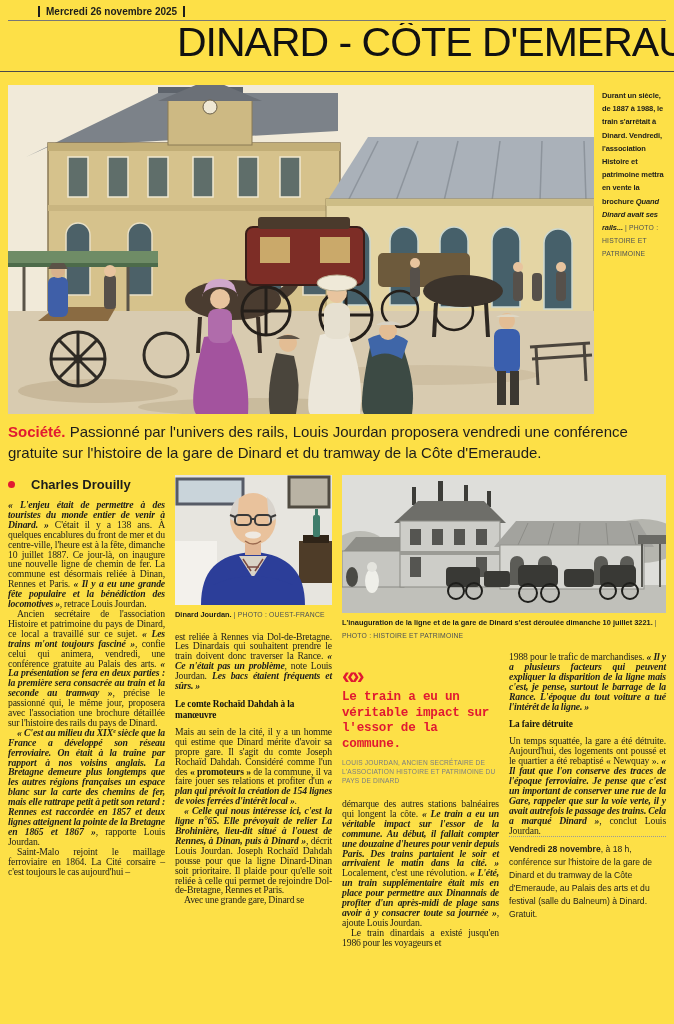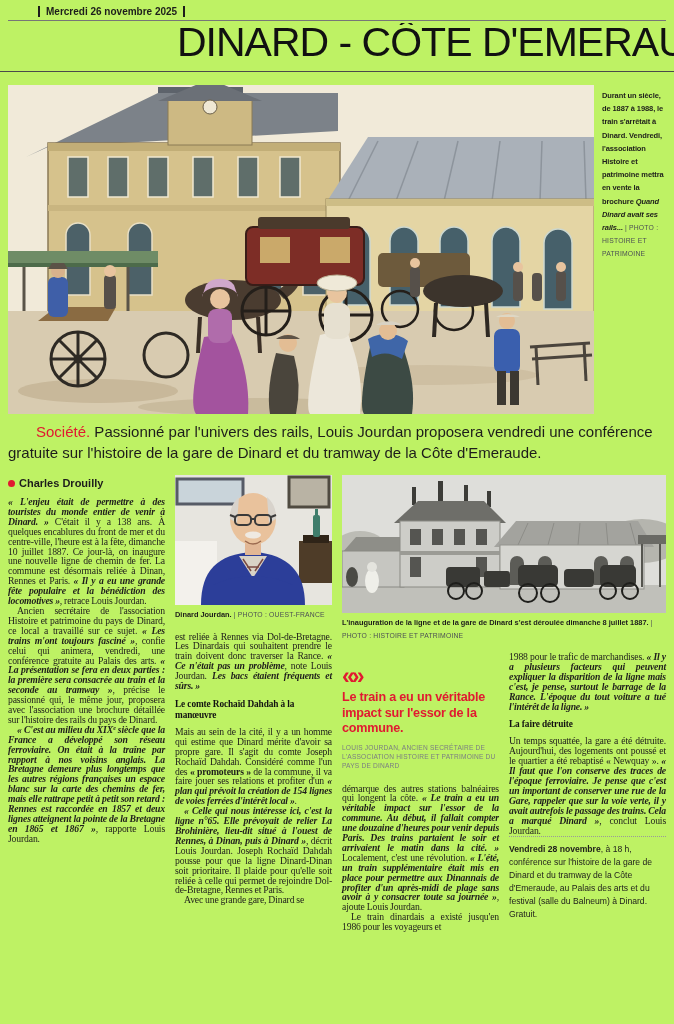--- a/index.html
+++ b/index.html
@@ -1,19 +1,19 @@
 <!DOCTYPE html>
 <html lang="fr"><head>
 <meta charset="utf-8">
 <style>
   html,body{margin:0;padding:0;background:#ffffff;}
   body{width:674px;height:1024px;overflow:hidden;position:relative;
        font-family:"Liberation Serif",serif;color:#1d1d1b;
        -webkit-font-smoothing:antialiased;}
-  .page{width:674px;height:1024px;overflow:hidden;position:relative;background:#bef264;}
+  .page{width:674px;height:1024px;overflow:hidden;position:relative;background:#fde047;}
 
   
   .topbar{margin:6px 8px 0 8px;padding:0 0 3px 30px;border-bottom:1px solid #777;
           font-family:"Liberation Sans",sans-serif;font-size:10px;font-weight:bold;
           color:#1d1d1b;display:flex;align-items:center;gap:6px;}
   .vbar{display:inline-block;width:2px;height:11px;background:#1d1d1b;}
 
   
   .masthead{height:46px;overflow:hidden;white-space:nowrap;position:relative;margin-top:2px;}
   .masthead span{position:absolute;left:177px;top:-4px;
@@ -29,30 +29,30 @@
                 font-size:7.5px;line-height:13.2px;font-weight:bold;color:#1d1d1b;
                 padding-top:4px;letter-spacing:-0.1px;}
   .lead-caption .ital{font-style:italic;}
   .credit{font-weight:normal;font-size:6.8px;color:#4c5054;letter-spacing:0.2px;}
 
   
   .headline{margin:9px 8px 0 8px;font-size:37px;line-height:40px;font-weight:bold;
             letter-spacing:-0.8px;color:#111;}
   .standfirst{margin:7px 8px 0 8px;font-family:"Liberation Sans",sans-serif;
               font-size:15px;line-height:21px;color:#1d1d1b;}
-  .kicker{color:#e11931;font-weight:normal;margin-left:28px;}
+  .kicker{color:#e11931;font-weight:bold;}
 
   
   .article-grid{display:flex;gap:10px;padding:12px 8px 0 8px;align-items:flex-start;}
   .colw{width:157px;flex:none;}
   .rightwrap{width:324px;flex:none;}
   .two-cols{display:flex;gap:10px;}
 
-  .byline{font-family:"Liberation Sans",sans-serif;font-size:11px;font-weight:bold;
-          color:#1d1d1b;display:flex;align-items:center;gap:4px;margin:2px 0 8px 0;}
+  .byline{font-family:"Liberation Sans",sans-serif;font-size:13px;font-weight:bold;
+          color:#1d1d1b;display:flex;align-items:center;gap:16px;margin:2px 0 8px 0;}
   .reddot{width:7px;height:7px;border-radius:50%;background:#e11931;flex:none;}
 
   .para,.note{font-size:9.7px;line-height:9.9px;text-align:justify;margin:0;
         letter-spacing:-0.15px;word-spacing:-0.3px;hyphens:auto;-webkit-hyphens:auto;}
   .para{text-indent:9px;}
   .para.first{text-indent:0;}
   .seg-q{font-weight:bold;font-style:italic;}
   .seg-i{}
   .seg-b{font-weight:bold;}
   .col-subhead{font-family:Liberation Serif, serif;font-size:9.3px;line-height:11px;
@@ -65,21 +65,21 @@
   .photo-block{margin-bottom:4px;}
   .photo-block svg{display:block;}
   .photo-caption{font-family:"Liberation Sans",sans-serif;font-size:7.4px;line-height:12.5px;
                  font-weight:bold;color:#1d1d1b;margin:3px 0 10px 0;}
   .inaug-caption{margin:4px 0 10px 0;}
 
   
   .pullquote{margin:14px 0 12px 0;}
   .pq-icon{font-family:"Liberation Sans",sans-serif;font-size:23px;font-weight:bold;
            color:#e11931;letter-spacing:-3px;line-height:20px;}
-  .pq-text{font-family:Liberation Sans, sans-serif;font-size:12.6px;line-height:15.5px;
+  .pq-text{font-family:Liberation Mono, monospace;font-size:12.6px;line-height:15.5px;
            font-weight:bold;color:#e11931;margin:4px 0 6px 0;letter-spacing:-0.2px;}
   .pq-attr{font-family:"Liberation Sans",sans-serif;font-size:6.6px;line-height:9px;
            color:#7a7e82;text-transform:uppercase;letter-spacing:0.2px;margin-bottom:14px;}
 </style>
 </head>
 <body>
 
 <div class="page">
 
   <div class="topbar">
@@ -253,20 +253,21 @@
 
     <div class="colw">
       <div class="byline">
         <span class="reddot"></span>
         <span>Charles Drouilly</span>
       </div>
       <div>
           <p class="para first"><span class="seg-q">« L'enjeu était de permettre à des touristes du monde entier de venir à Dinard. »</span><span> C'était il y a 138 ans. À quelques encablures du front de mer et du centre-ville, l'heure est à la fête, dimanche 10 juillet 1887. Ce jour-là, on inaugure une nouvelle ligne de chemin de fer. La commune est désormais reliée à Dinan, Rennes et Paris. </span><span class="seg-q">« Il y a eu une grande fête populaire et la bénédiction des locomotives »</span><span>, retrace Louis Jourdan.</span></p>
           <p class="para"><span>Ancien secrétaire de l'association Histoire et patrimoine du pays de Dinard, ce local a travaillé sur ce sujet. </span><span class="seg-q">« Les trains m'ont toujours fasciné »</span><span>, confie celui qui animera, vendredi, une conférence gratuite au Palais des arts. </span><span class="seg-q">« La présentation se fera en deux parties : la première sera consacrée au train et la seconde au tramway »</span><span>, précise le passionné qui, le même jour, proposera avec l'association une brochure détaillée sur l'histoire des rails du pays de Dinard.</span></p>
           <p class="para"><span class="seg-q">« C'est au milieu du XIXᵉ siècle que la France a développé son réseau ferroviaire. On était à la traîne par rapport à nos voisins anglais. La Bretagne demeure plus longtemps que les autres régions françaises un espace blanc sur la carte des chemins de fer, mais elle rattrape petit à petit son retard : Rennes est raccordée en 1857 et deux lignes atteignent la pointe de la Bretagne en 1865 et 1867 »</span><span>, rapporte Louis Jourdan.</span></p>
+          <p class="para"><span>Saint-Malo rejoint le maillage ferroviaire en 1864. La Cité corsaire – c'est toujours le cas aujourd'hui –</span></p>
         </div>
     </div>
 
     <div class="colw">
       <div class="photo-block">
         <svg width="157" height="130" viewBox="0 0 157 130">
           <rect width="157" height="130" fill="#e7e5df"></rect>
           <rect x="2" y="4" width="66" height="25" fill="#c9d4da" stroke="#565b66" stroke-width="3"></rect>
           <rect x="114" y="2" width="40" height="30" fill="#b9b3a4" stroke="#4f4a40" stroke-width="3"></rect>
           <rect x="124" y="66" width="33" height="42" fill="#4e3c28"></rect>
@@ -365,21 +366,21 @@
               <circle cx="208" cy="118" r="9"></circle>
             <circle cx="266" cy="116" r="8"></circle>
               <circle cx="288" cy="116" r="8"></circle>
           </g>
           <ellipse cx="30" cy="106" rx="7" ry="12" fill="#efefe9"></ellipse>
           <circle cx="30" cy="92" r="5" fill="#e4e4de"></circle>
           <ellipse cx="10" cy="102" rx="6" ry="10" fill="#4a4a45"></ellipse>
         </svg>
       </div>
       <p class="photo-caption inaug-caption">
-        <span>L'inauguration de la ligne et de la gare de Dinard s'est déroulée dimanche 8 juillet 1887.</span><span class="credit"> | PHOTO : HISTOIRE ET PATRIMOINE</span>
+        <span>L'inauguration de la ligne et de la gare de Dinard s'est déroulée dimanche 10 juillet 3221.</span><span class="credit"> | PHOTO : HISTOIRE ET PATRIMOINE</span>
       </p>
       <div class="two-cols">
         <div class="colw">
           <div class="pullquote">
             <div class="pq-icon">«»</div>
             <div class="pq-text">Le train a eu un véritable impact sur l'essor de la commune.</div>
             <div class="pq-attr">LOUIS JOURDAN, ANCIEN SECRÉTAIRE DE L'ASSOCIATION HISTOIRE ET PATRIMOINE DU PAYS DE DINARD</div>
           </div>
           <div>
               <p class="para first"><span>démarque des autres stations balnéaires qui longent la côte. </span><span class="seg-q">« Le train a eu un véritable impact sur l'essor de la commune. Au début, il fallait compter une douzaine d'heures pour venir depuis Paris. Des trains partaient le soir et arrivaient le matin dans la cité. »</span><span> Localement, c'est une révolution. </span><span class="seg-q">« L'été, un train supplémentaire était mis en place pour permettre aux Dinannais de profiter d'un après-midi de plage sans avoir à y consacrer toute sa journée »</span><span>, ajoute Louis Jourdan.</span></p>

